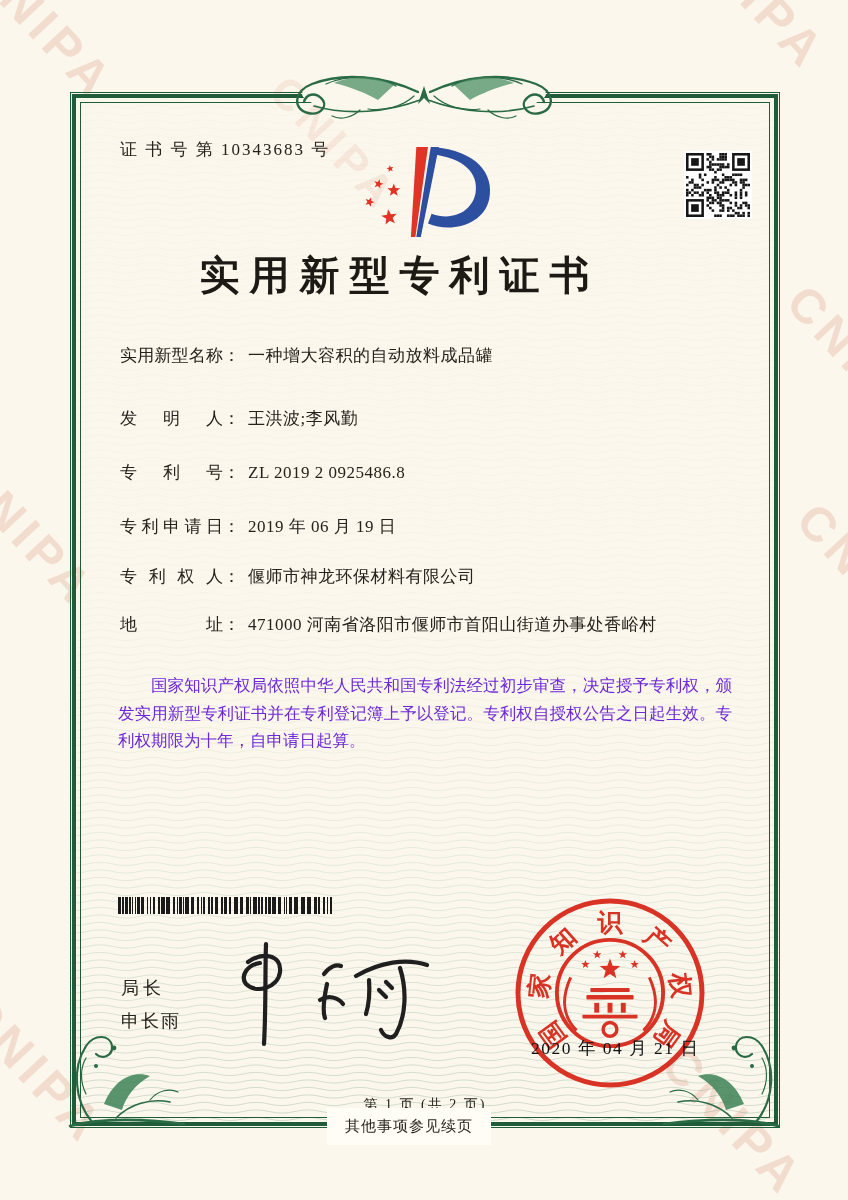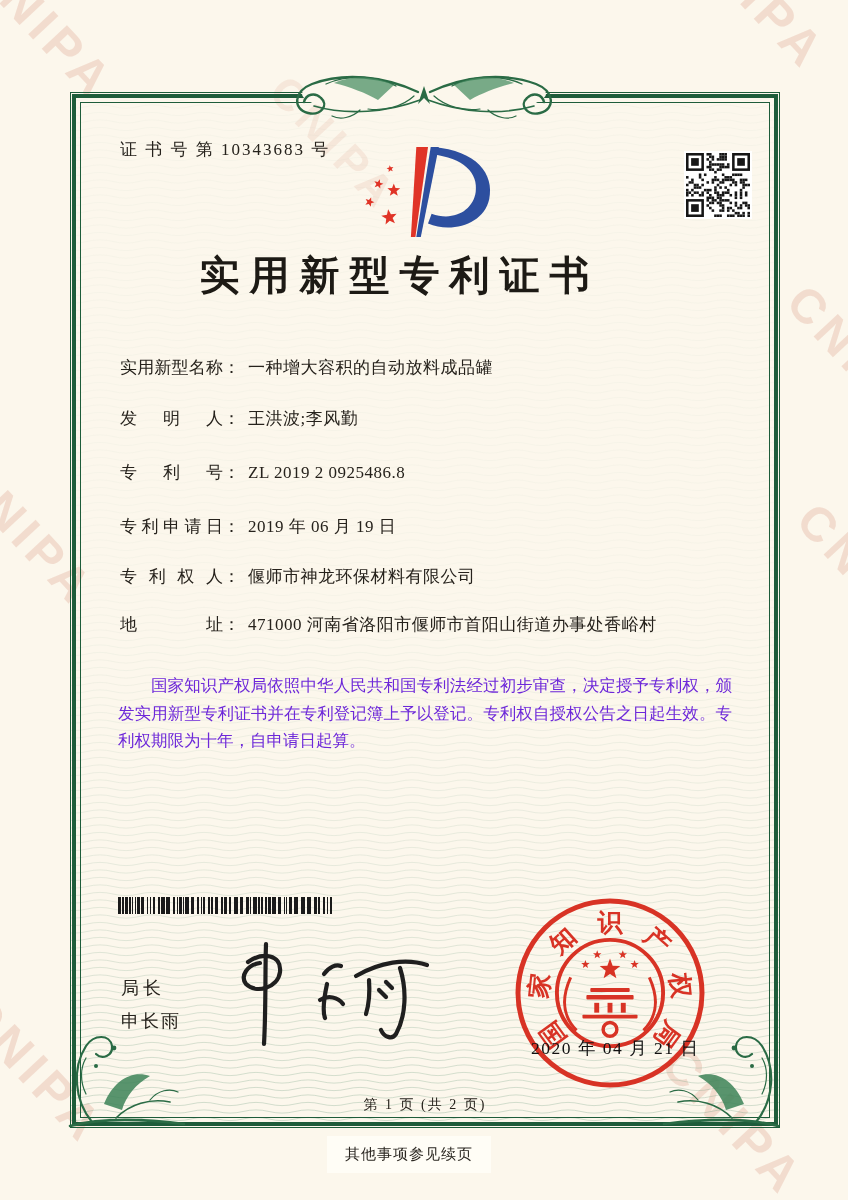--- a/index.html
+++ b/index.html
@@ -54,21 +54,21 @@
   .seal svg.ring-circle{position:absolute;left:0;top:0;}
   #seal-ring span{
     position:absolute;left:50%;top:50%;
     font-size:25px;font-weight:bold;color:#d7291b;
     font-family:"Liberation Serif","DejaVu Serif",serif;
   }
   .emblem{position:absolute;left:50%;top:50%;transform:translate(-50%,-50%);}
   .seal-date{position:absolute;left:531px;top:1036px;font-size:17.5px;letter-spacing:1.5px;z-index:6;color:#111;}
   .page-no{position:absolute;left:70px;top:1096px;width:710px;text-align:center;font-size:14px;letter-spacing:2px;z-index:4;}
   .cont-box{
-    position:absolute;left:327px;top:1136px;width:164px;height:37px;z-index:4;
+    position:absolute;left:327px;top:1108px;width:164px;height:37px;z-index:4;
     background:#fffdf6;display:flex;align-items:center;justify-content:center;
     font-size:15px;letter-spacing:1px;color:#2a2620;
   }
 </style>
 </head>
 <body>
 
 <span class="wm" style="left:-48px;top:-4px;font-size:50px;">CNIPA</span>
 <span class="wm" style="left:664px;top:-34px;font-size:50px;">CNIPA</span>
 <span class="wm" style="left:252px;top:118px;font-size:44px;color:rgba(236,206,190,0.38);">CNIPA</span>
@@ -472,21 +472,21 @@
       <rect x="46.08" y="0" width="17.92" height="17.92" fill="#161616"></rect>
       <rect x="48.64" y="2.56" width="12.8" height="12.8" fill="#fff"></rect>
       <rect x="51.2" y="5.12" width="7.68" height="7.68" fill="#161616"></rect>
       <rect x="0" y="46.08" width="17.92" height="17.92" fill="#161616"></rect>
       <rect x="2.56" y="48.64" width="12.8" height="12.8" fill="#fff"></rect>
       <rect x="5.12" y="51.2" width="7.68" height="7.68" fill="#161616"></rect>
     </svg>
 
   <div class="title">实用新型专利证书</div>
 
-  <div class="frow" style="top:356px;">
+  <div class="frow" style="top:344px;">
     <span class="flabel">实用新型名称</span><span class="fcolon">：</span><span class="fvalue">一种增大容积的自动放料成品罐</span>
   </div>
   <div class="frow" style="top:407px;">
     <span class="flabel">发明人</span><span class="fcolon">：</span><span class="fvalue">王洪波;李风勤</span>
   </div>
   <div class="frow" style="top:461px;">
     <span class="flabel">专利号</span><span class="fcolon">：</span><span class="fvalue">ZL 2019 2 0925486.8</span>
   </div>
   <div class="frow" style="top:515px;">
     <span class="flabel">专利申请日</span><span class="fcolon">：</span><span class="fvalue">2019 年 06 月 19 日</span>

